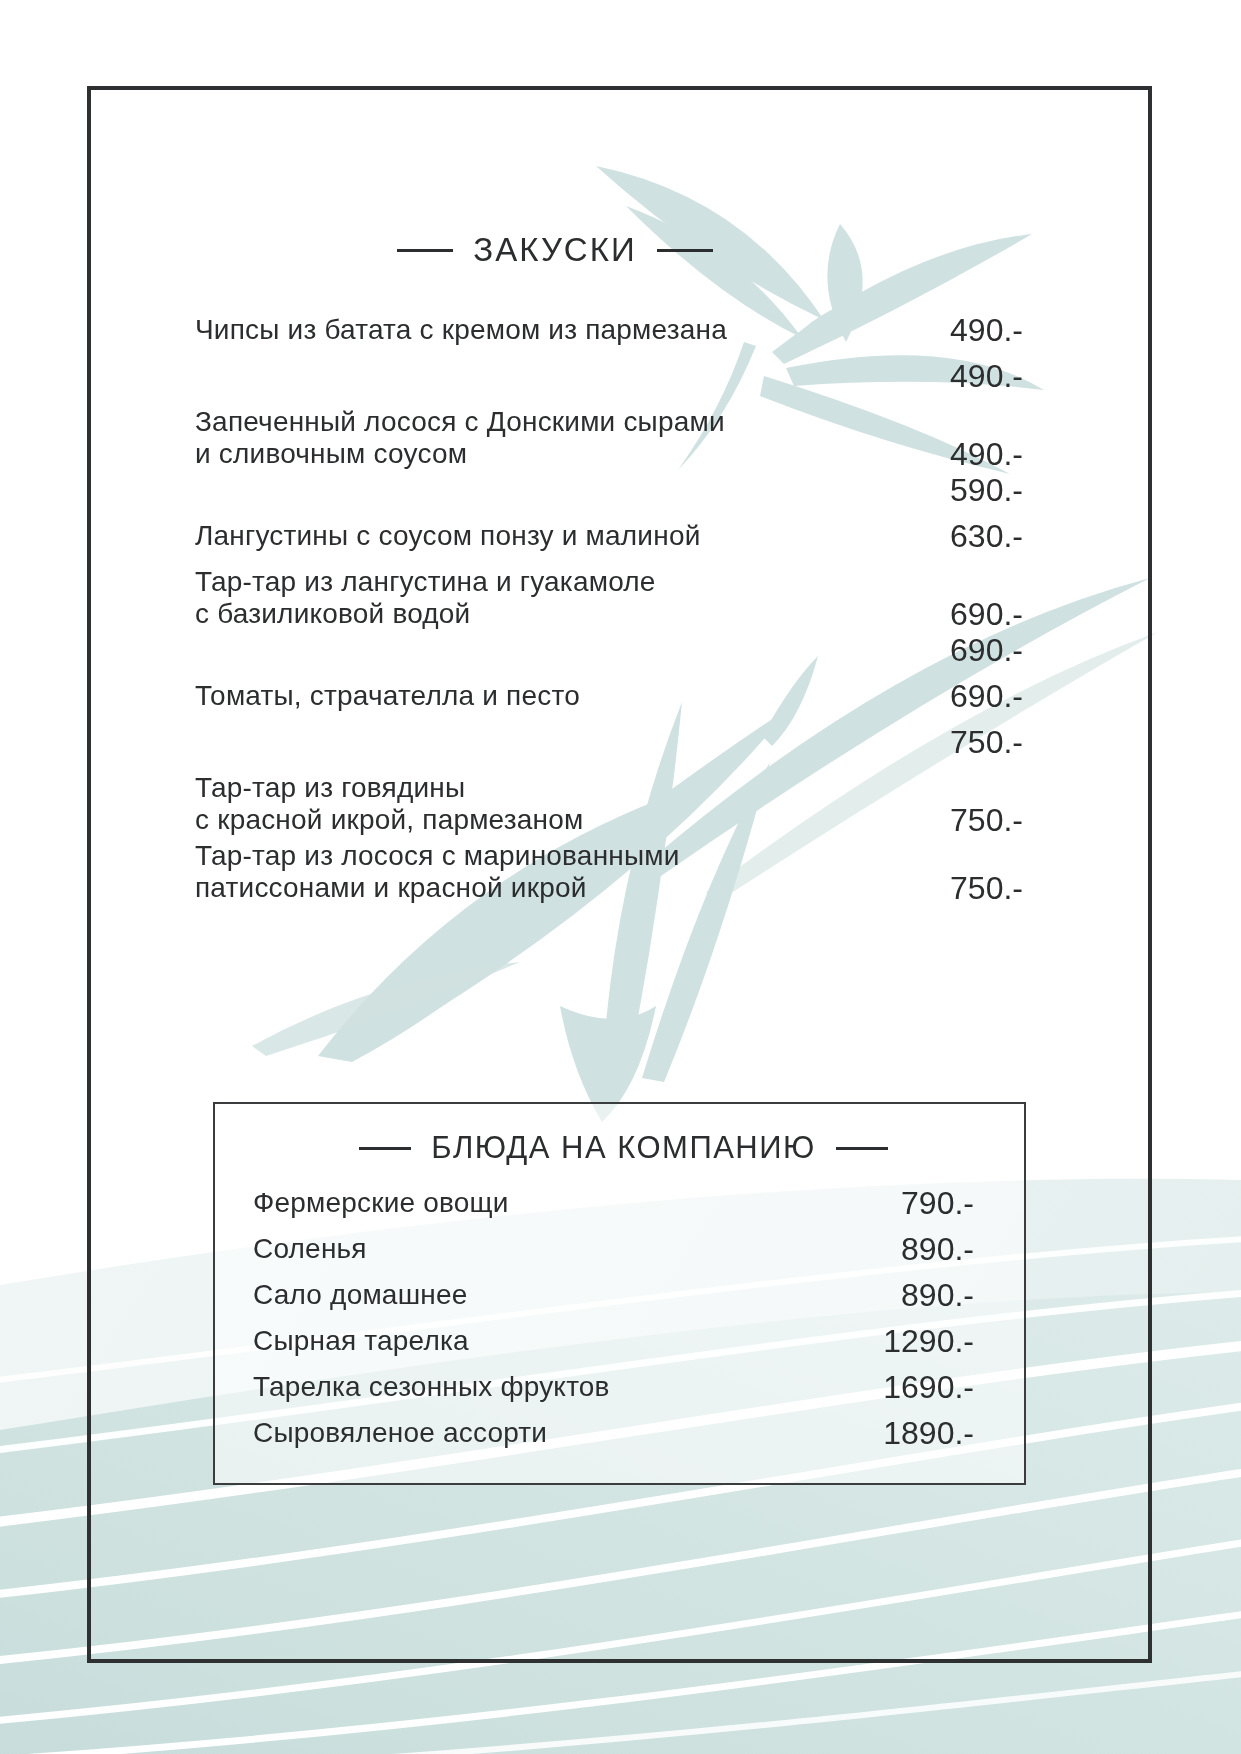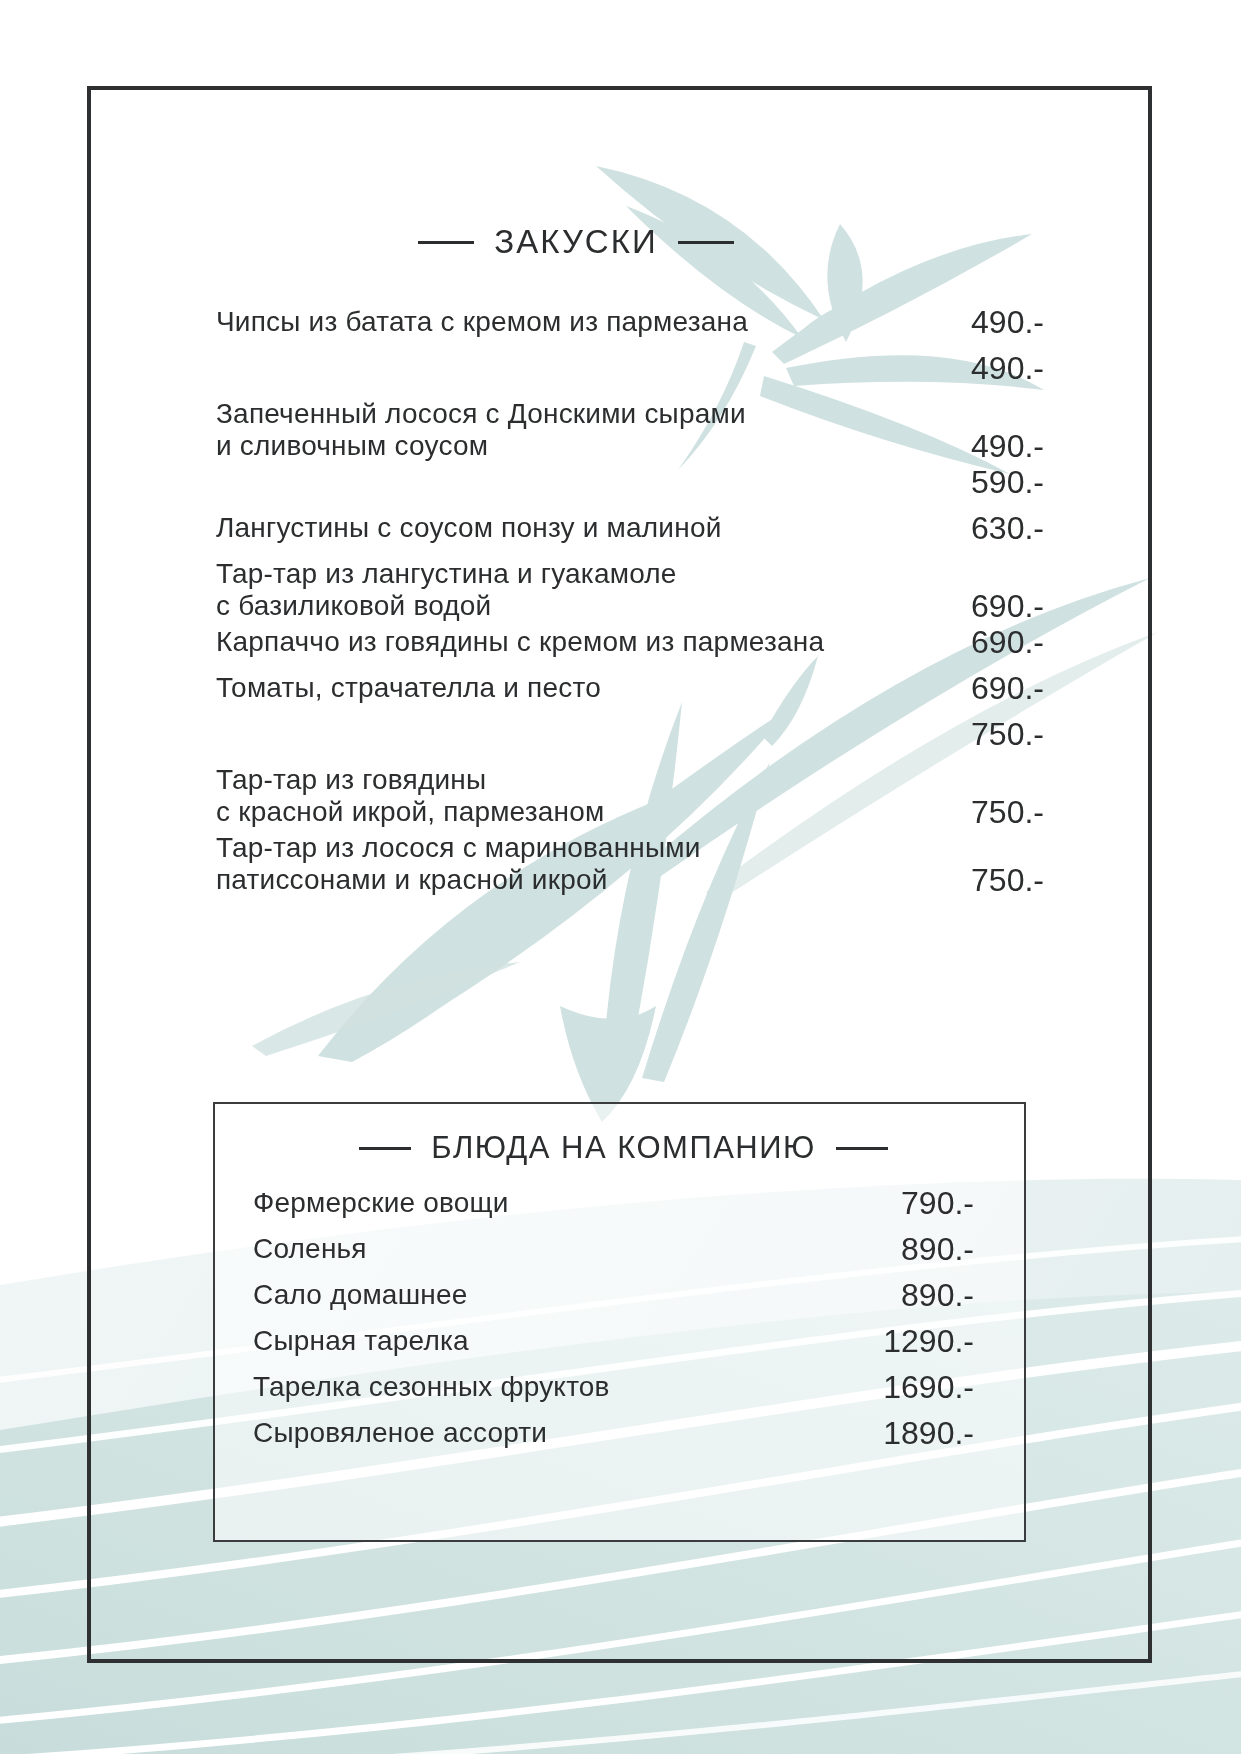--- a/index.html
+++ b/index.html
@@ -15,30 +15,30 @@
   .wfill-a{fill:url(#gA);}
   .wfill-b{fill:url(#gB);}
   .wline{stroke:var(--wave-line);fill:none;stroke-linecap:round;}
 
   .frame{position:absolute;left:87px;top:86px;width:1065px;height:1577px;border:4px solid var(--frame);}
 
   .sec-title{display:flex;align-items:center;justify-content:center;gap:20px;
     margin:0;font-weight:400;color:var(--text);}
   .dash{display:inline-block;width:56px;height:3px;background:var(--text);flex:0 0 auto;}
 
-  .sec1{position:absolute;left:195px;top:220px;width:828px;margin-left:21px;}
+  .sec1{position:absolute;left:195px;top:228px;width:828px;}
   .sec1 .sec-title{font-size:33px;line-height:44px;letter-spacing:2px;padding-right:108px;}
   .sec1 .items{margin-top:42px;}
 
   .row{display:flex;align-items:flex-end;margin-bottom:14px;}
   .row.two-line{margin-bottom:4px;}
   .dish{font-size:28px;line-height:32px;letter-spacing:0.2px;white-space:pre-line;}
   .price{margin-left:auto;font-size:32px;line-height:32px;white-space:nowrap;padding-left:20px;}
 
-  .box{position:absolute;left:213px;top:1102px;width:813px;height:440px;
+  .box{position:absolute;left:213px;top:1102px;width:813px;height:383px;
     border:2px solid #3a3c3d;background:rgba(255,255,255,0.55);padding:26px 50px 0 38px;}
   .box .sec-title{font-size:31px;line-height:36px;letter-spacing:1.5px;padding-left:20px;}
   .box .sec-title .dash{width:52px;}
   .box .items{margin-top:21px;}
 </style>
 </head>
 <body>
 
 <div class="page">
 
@@ -124,21 +124,20 @@
     <span class="price">630.-</span>
   </div>
 
   <div class="row two-line">
     <span class="dish">Тар-тар из лангустина и гуакамоле
 с базиликовой водой</span>
     <span class="price">690.-</span>
   </div>
 
   <div class="row">
-    <span class="dish">Карпаччо из говядины с кремом из пармезана</span>
     <span class="price">690.-</span>
   </div>
 
   <div class="row">
     <span class="dish">Томаты, страчателла и песто</span>
     <span class="price">690.-</span>
   </div>
 
   <div class="row">
     <span class="price">750.-</span>

